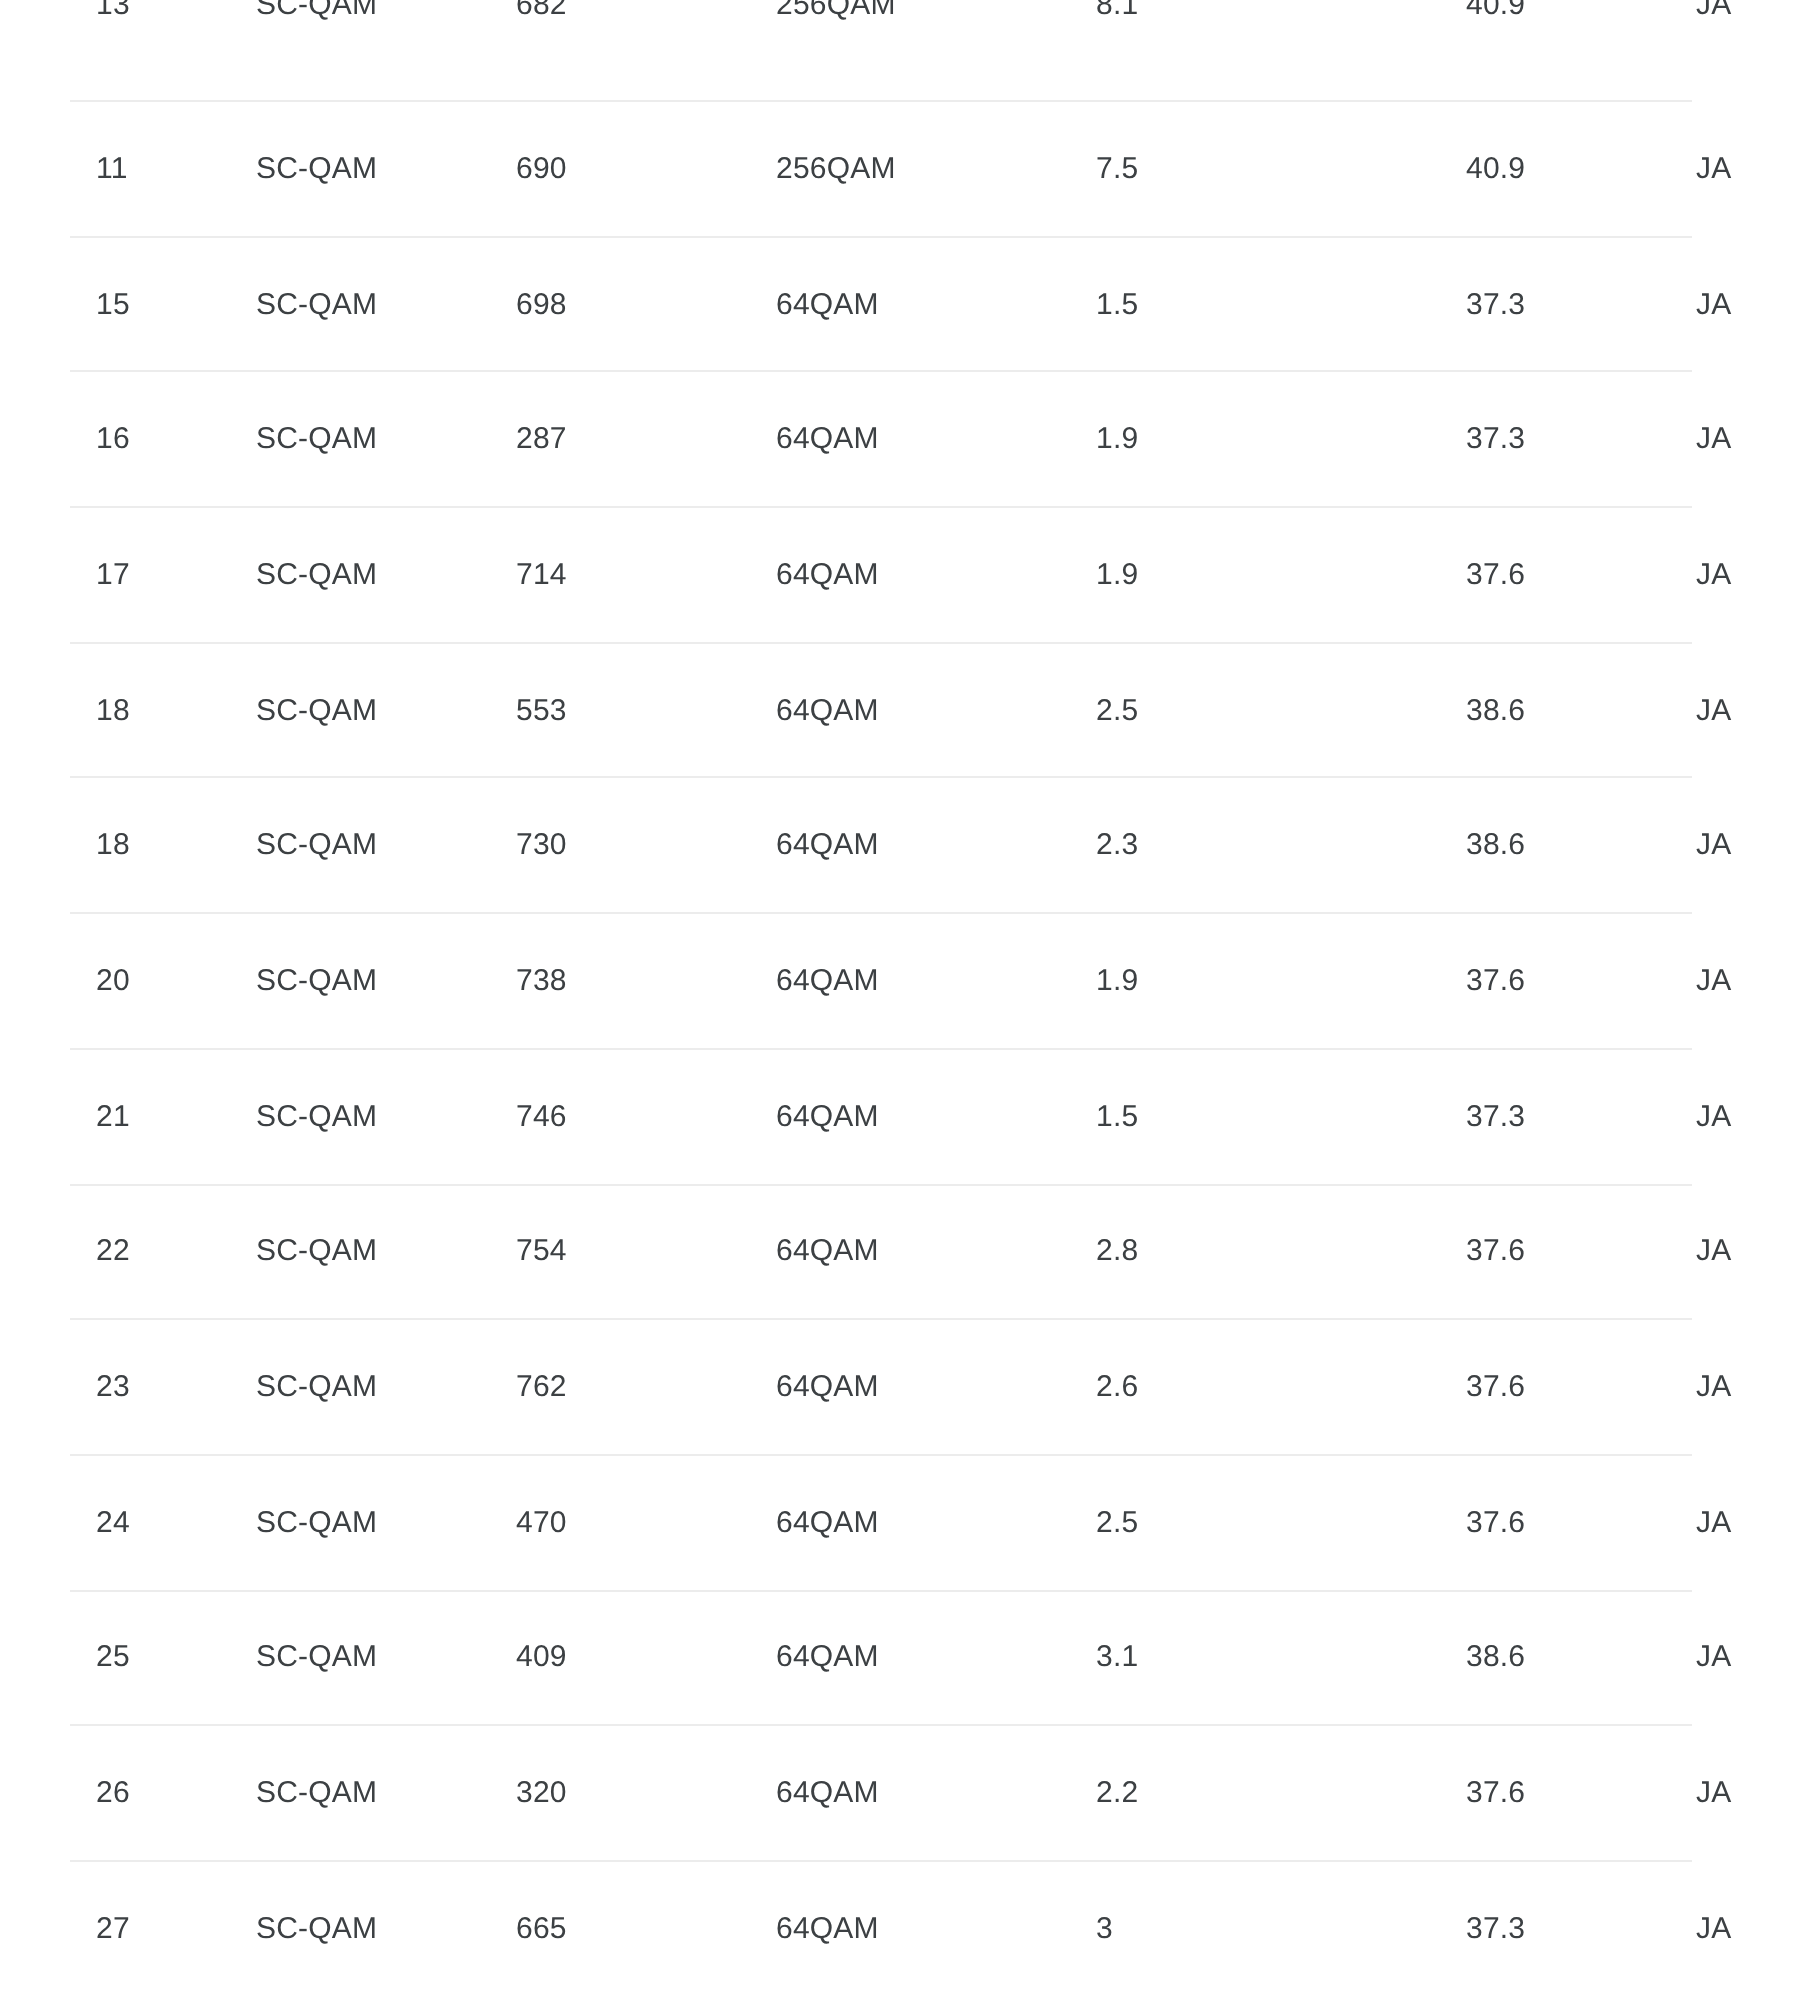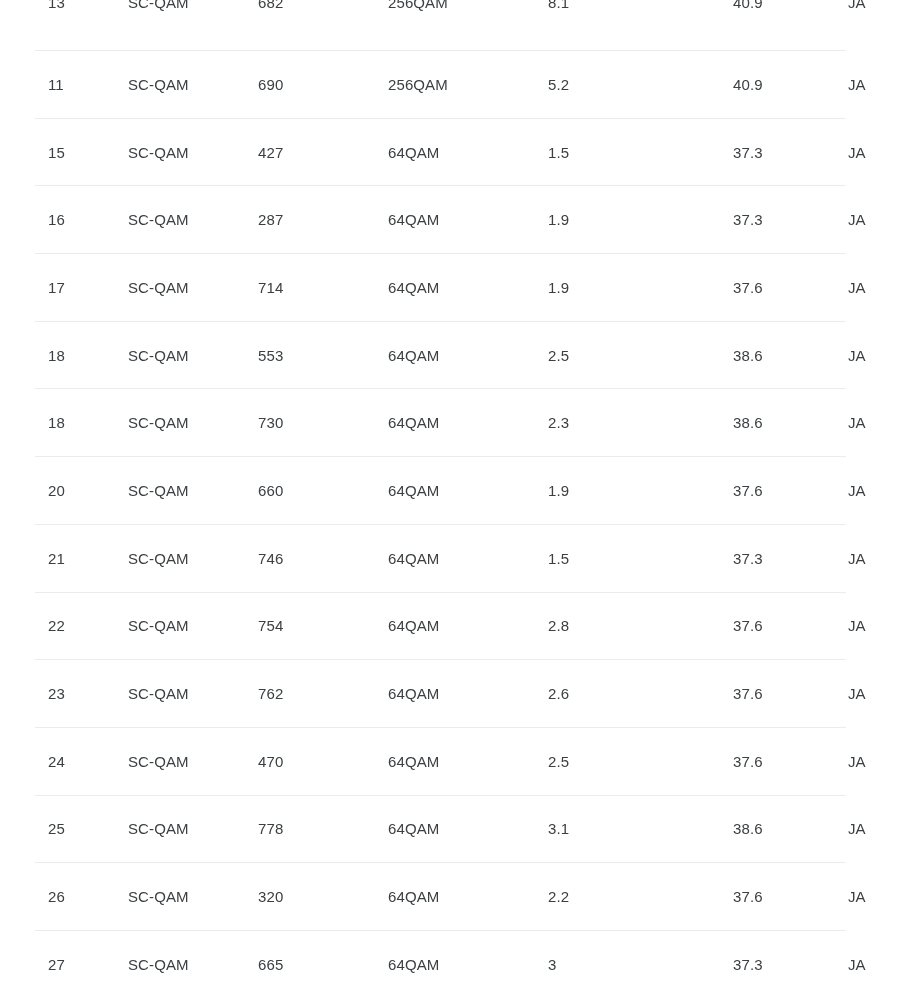--- a/index.html
+++ b/index.html
@@ -81,28 +81,28 @@
         <div class="cell col-modulation">256QAM</div>
         <div class="cell col-power">8.1</div>
         <div class="cell col-snr">40.9</div>
         <div class="cell col-status">JA</div>
       </div>
       <div class="table-row">
         <div class="cell col-id">11</div>
         <div class="cell col-type">SC-QAM</div>
         <div class="cell col-frequency">690</div>
         <div class="cell col-modulation">256QAM</div>
-        <div class="cell col-power">5.2</div>
+        <div class="cell col-power">7.5</div>
         <div class="cell col-snr">40.9</div>
         <div class="cell col-status">JA</div>
       </div>
       <div class="table-row">
         <div class="cell col-id">15</div>
         <div class="cell col-type">SC-QAM</div>
-        <div class="cell col-frequency">427</div>
+        <div class="cell col-frequency">698</div>
         <div class="cell col-modulation">64QAM</div>
         <div class="cell col-power">1.5</div>
         <div class="cell col-snr">37.3</div>
         <div class="cell col-status">JA</div>
       </div>
       <div class="table-row">
         <div class="cell col-id">16</div>
         <div class="cell col-type">SC-QAM</div>
         <div class="cell col-frequency">287</div>
         <div class="cell col-modulation">64QAM</div>
@@ -133,21 +133,21 @@
         <div class="cell col-type">SC-QAM</div>
         <div class="cell col-frequency">730</div>
         <div class="cell col-modulation">64QAM</div>
         <div class="cell col-power">2.3</div>
         <div class="cell col-snr">38.6</div>
         <div class="cell col-status">JA</div>
       </div>
       <div class="table-row">
         <div class="cell col-id">20</div>
         <div class="cell col-type">SC-QAM</div>
-        <div class="cell col-frequency">660</div>
+        <div class="cell col-frequency">738</div>
         <div class="cell col-modulation">64QAM</div>
         <div class="cell col-power">1.9</div>
         <div class="cell col-snr">37.6</div>
         <div class="cell col-status">JA</div>
       </div>
       <div class="table-row">
         <div class="cell col-id">21</div>
         <div class="cell col-type">SC-QAM</div>
         <div class="cell col-frequency">746</div>
         <div class="cell col-modulation">64QAM</div>
@@ -178,21 +178,21 @@
         <div class="cell col-type">SC-QAM</div>
         <div class="cell col-frequency">470</div>
         <div class="cell col-modulation">64QAM</div>
         <div class="cell col-power">2.5</div>
         <div class="cell col-snr">37.6</div>
         <div class="cell col-status">JA</div>
       </div>
       <div class="table-row">
         <div class="cell col-id">25</div>
         <div class="cell col-type">SC-QAM</div>
-        <div class="cell col-frequency">778</div>
+        <div class="cell col-frequency">409</div>
         <div class="cell col-modulation">64QAM</div>
         <div class="cell col-power">3.1</div>
         <div class="cell col-snr">38.6</div>
         <div class="cell col-status">JA</div>
       </div>
       <div class="table-row">
         <div class="cell col-id">26</div>
         <div class="cell col-type">SC-QAM</div>
         <div class="cell col-frequency">320</div>
         <div class="cell col-modulation">64QAM</div>

